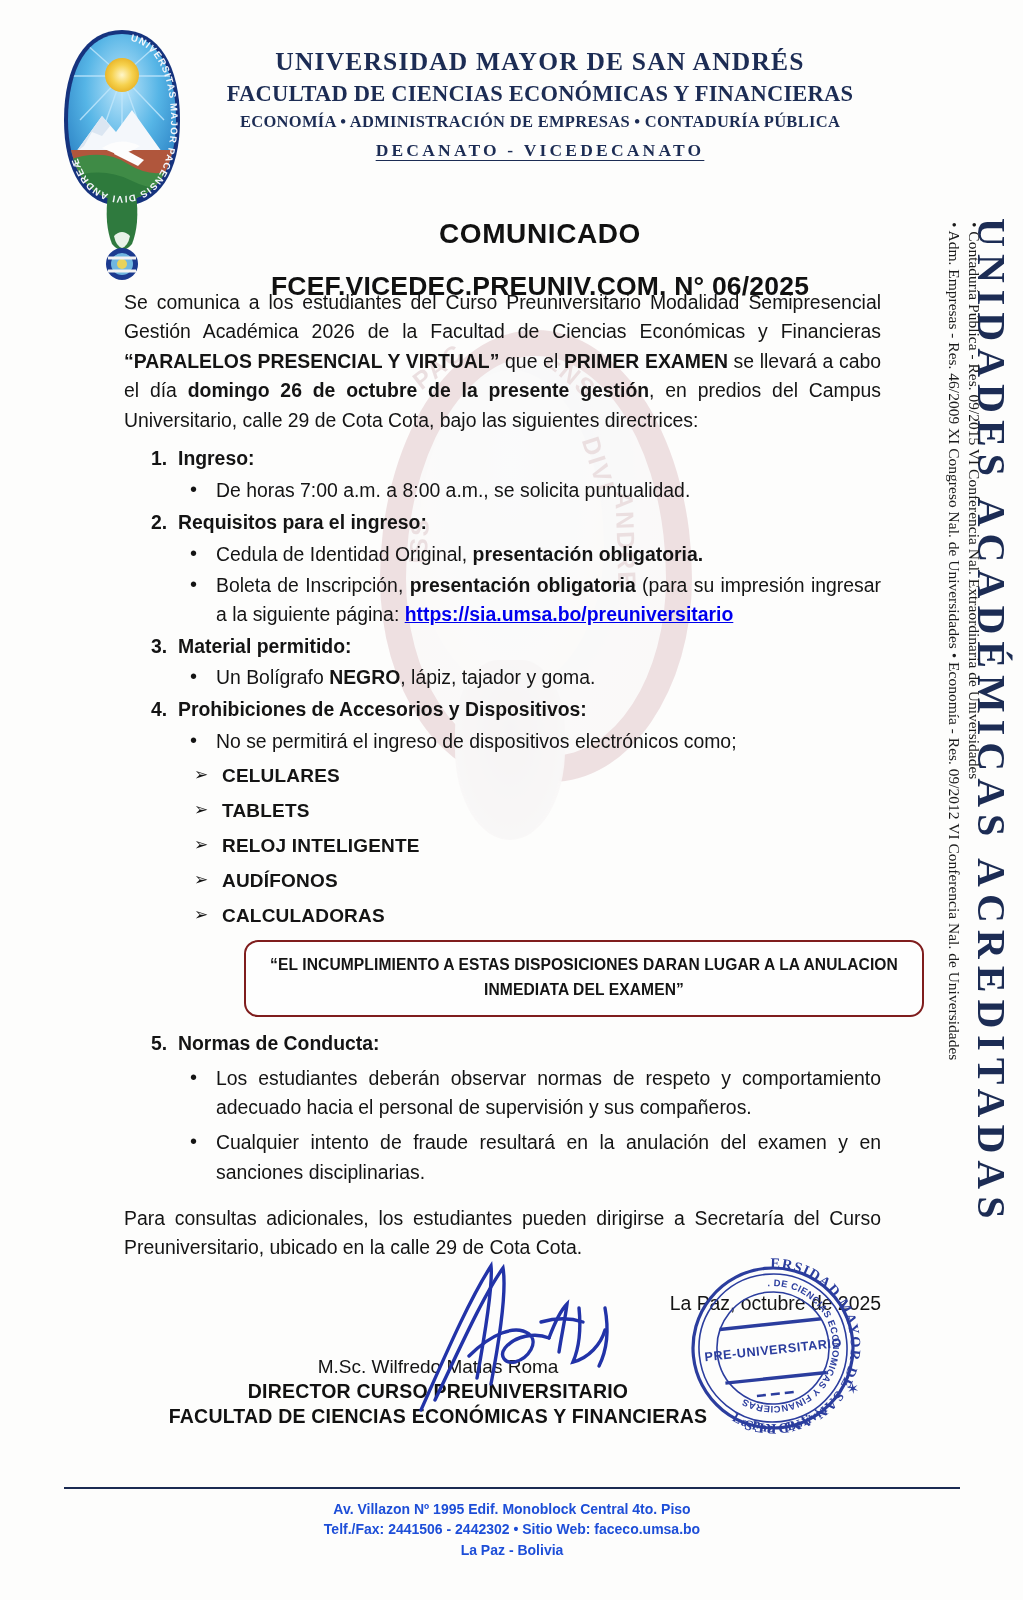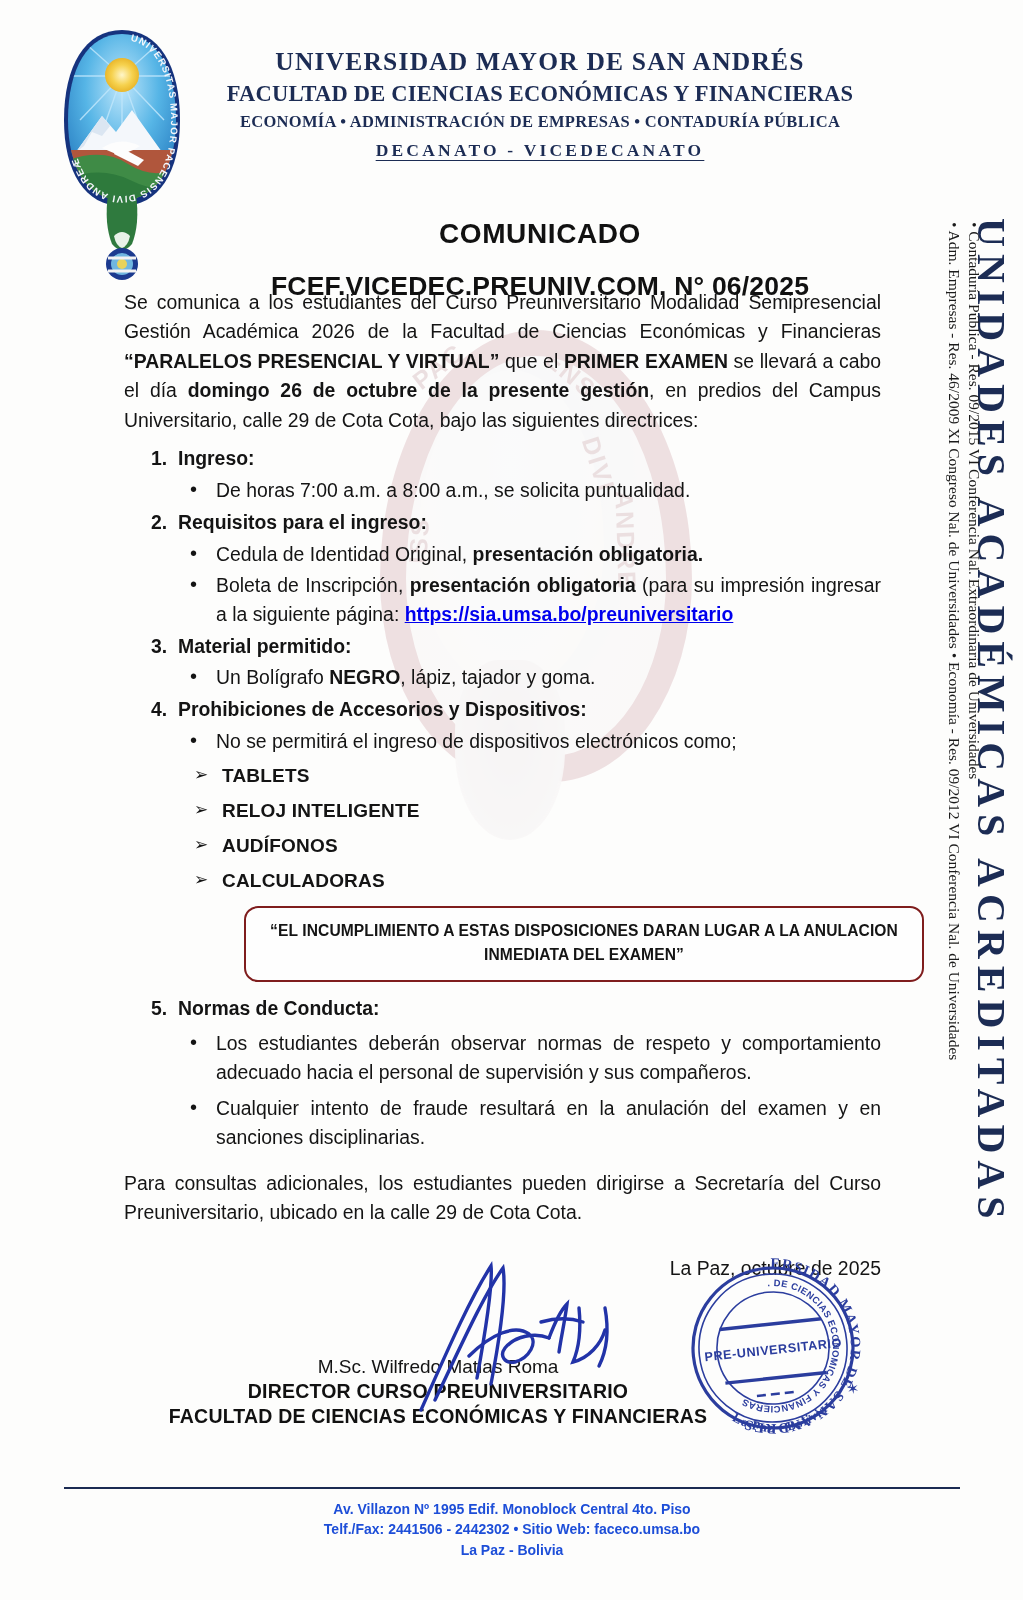--- a/index.html
+++ b/index.html
@@ -280,20 +280,21 @@
           <li><span>Un Bolígrafo </span><b>NEGRO</b><span>, lápiz, tajador y goma.</span></li>
         </ul>
       </li>
 
       <li>
         <span>Prohibiciones de Accesorios y Dispositivos:</span>
         <ul class="blist">
           <li>No se permitirá el ingreso de dispositivos electrónicos como;</li>
         </ul>
         <ul class="alist">
+          <li>CELULARES</li>
           <li>TABLETS</li>
           <li>RELOJ INTELIGENTE</li>
           <li>AUDÍFONOS</li>
           <li>CALCULADORAS</li>
         </ul>
         <div class="warnbox">
           <div>“EL INCUMPLIMIENTO A ESTAS DISPOSICIONES DARAN LUGAR A LA ANULACION</div>
           <div>INMEDIATA DEL EXAMEN”</div>
         </div>
       </li>

